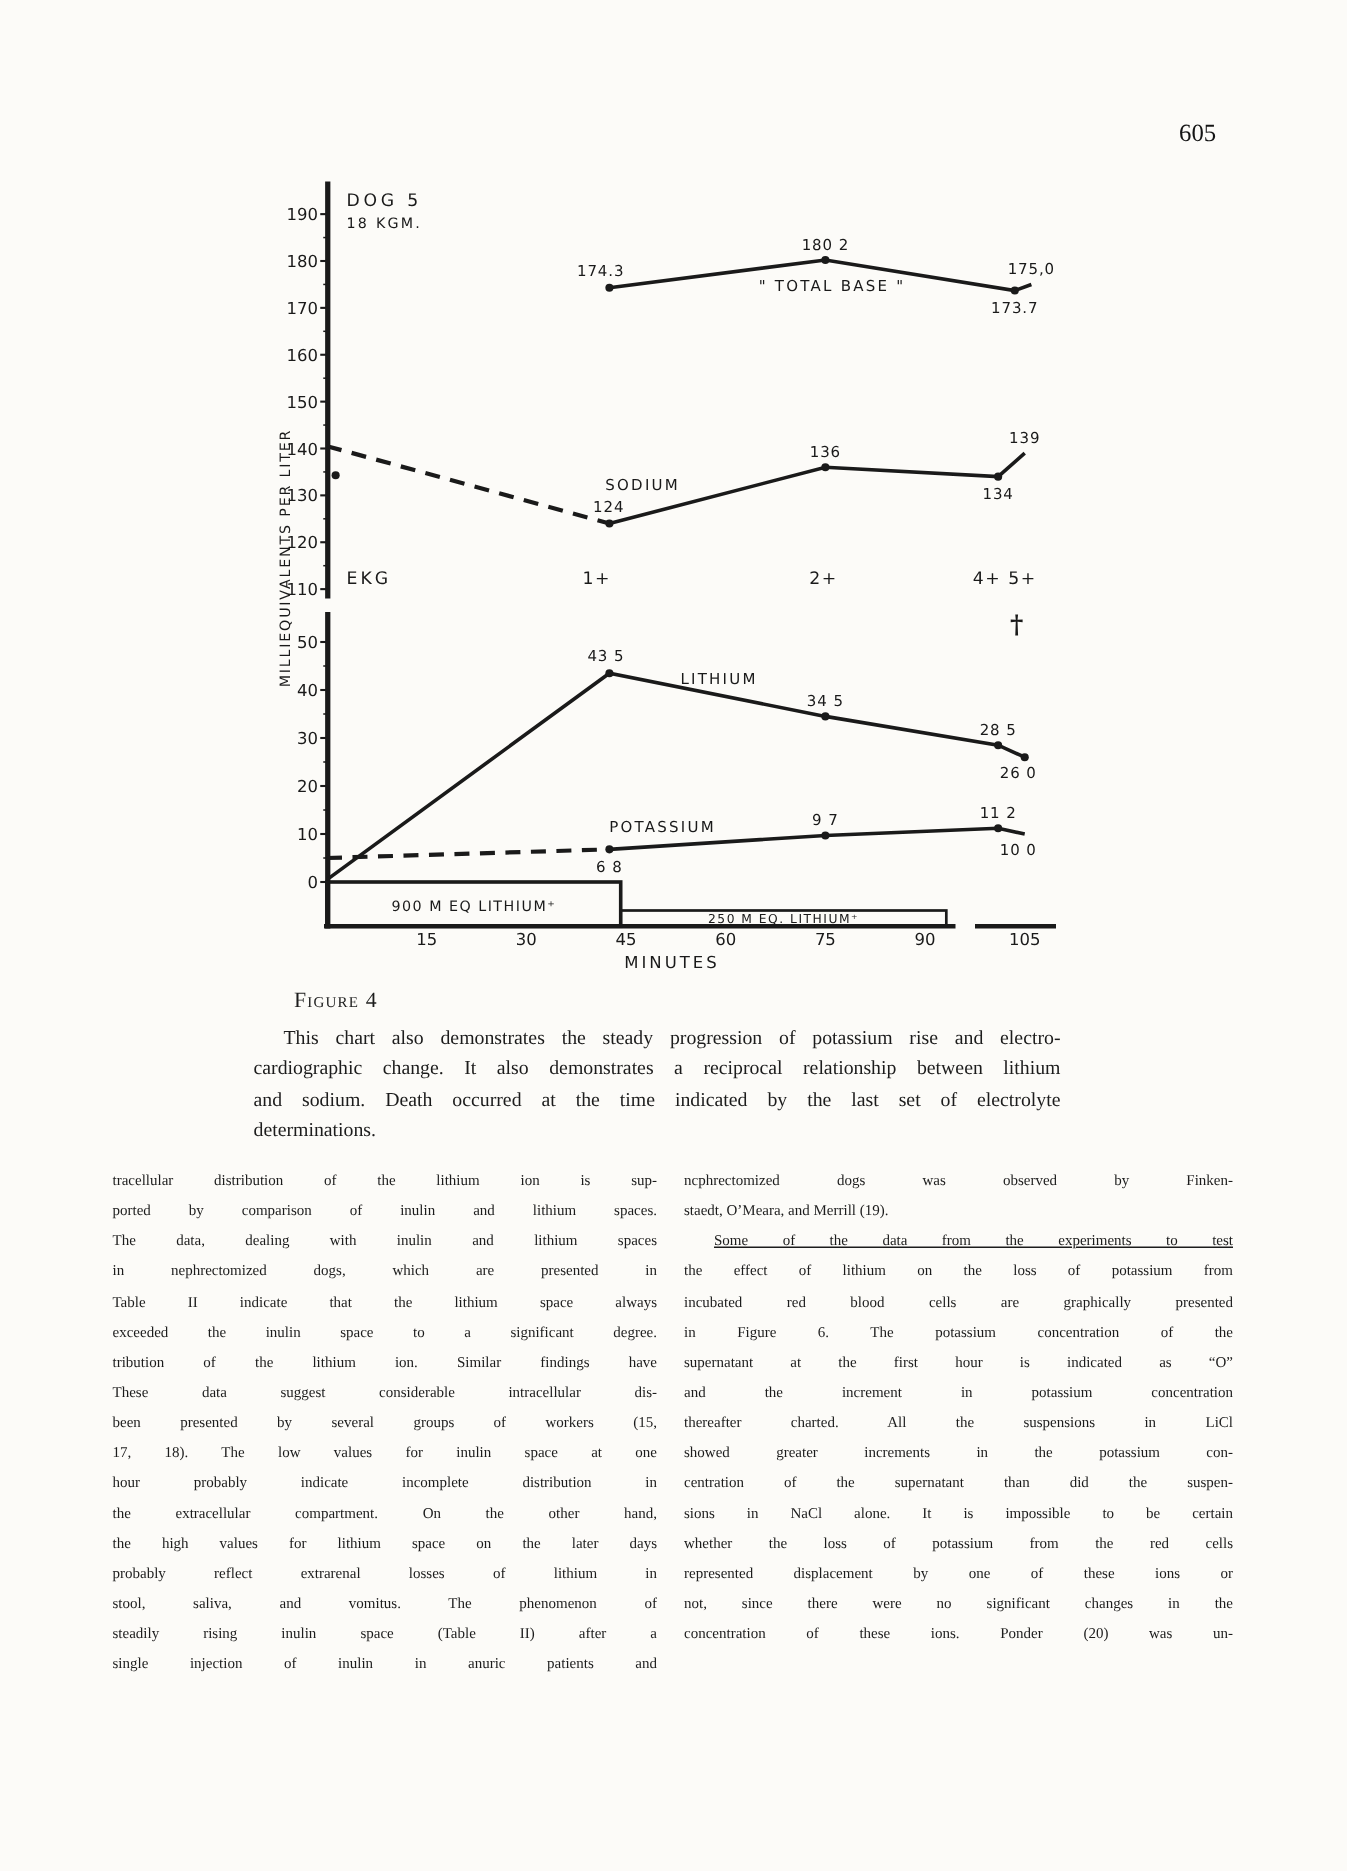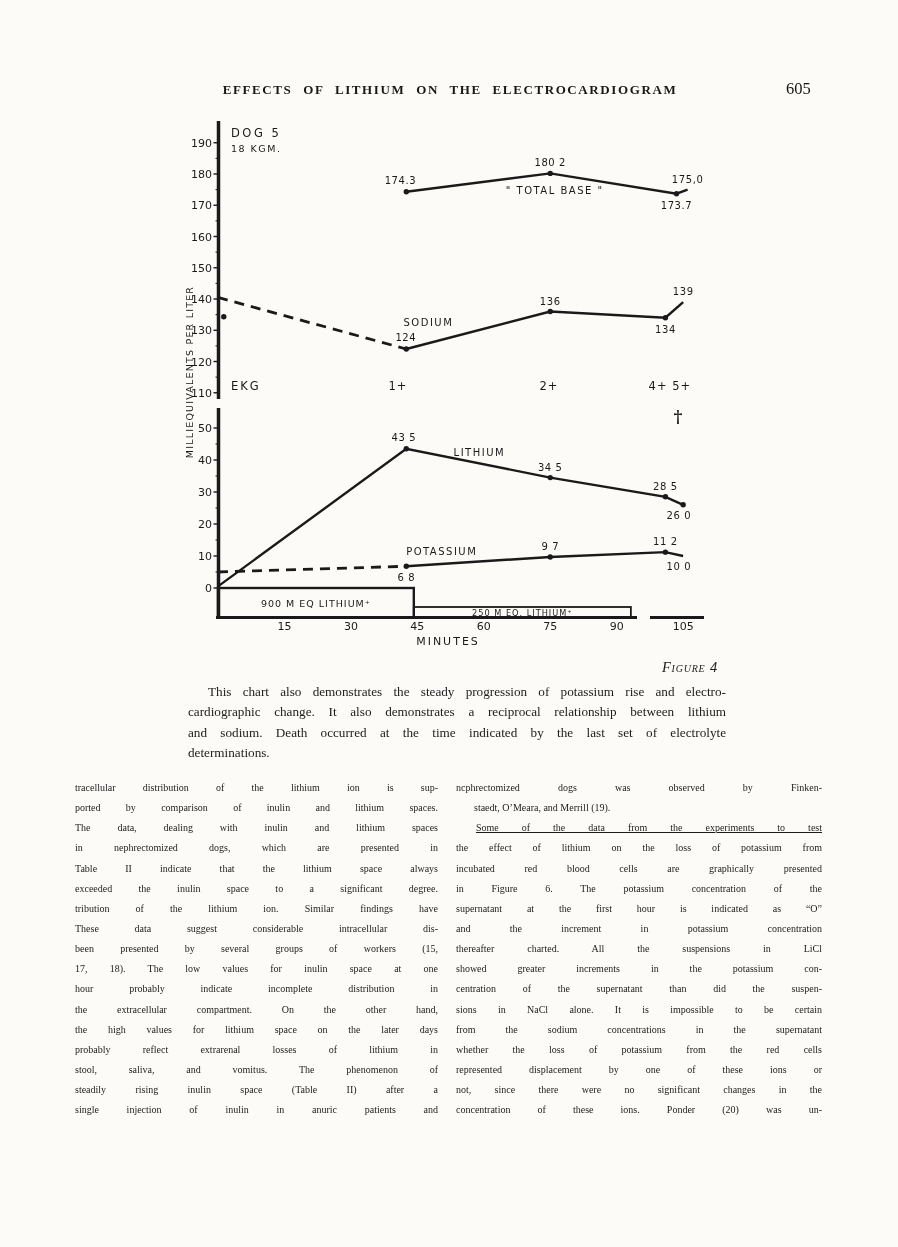--- a/index.html
+++ b/index.html
@@ -14,39 +14,38 @@
   .axnum{font-size:11px;}
   .ptlab{font-size:10px;letter-spacing:0.6px;}
   .sname{font-size:10px;}
   .ekg{font-size:11.5px;}
   .axname{font-size:11px;}
   .ylab{font-size:9.5px;}
   .dog{font-size:11.5px;}
   .dogsub{font-size:9.5px;}
   .boxlab{}
   .dagger{font-size:17px;font-weight:bold;font-family:"DejaVu Serif",serif;}
-  .figure-label{position:absolute;left:180px;top:659px;width:538px;text-align:right;
-        font-variant:small-caps;font-size:14.5px;letter-spacing:0.8px;font-style:italic;}
-  .caption{position:absolute;left:188px;top:682px;width:538px;font-size:13.2px;}
+  .figure-label{position:absolute;left:196px;top:659px;width:538px;text-align:left;
+        font-variant:small-caps;font-size:14.5px;letter-spacing:0.8px;}
+  .caption{position:absolute;left:169px;top:682px;width:538px;font-size:13.2px;}
   .caption .cl{line-height:20.3px;text-align:justify;text-align-last:justify;}
   .caption .cl.para-end{text-align-last:left;}
   .caption .cl.indent{text-indent:20px;}
   .col{position:absolute;top:778px;font-size:10px;}
   .col-left{left:75px;width:363px;}
   .col-right{left:456px;width:366px;}
   .bl{line-height:20.15px;height:20.15px;text-align:justify;text-align-last:justify;overflow:visible;}
-  .bl.para-end{text-align-last:left;margin-left:18px;}
+  .bl.para-end{text-align-last:left;}
   .bl.indent{text-indent:20px;text-decoration:underline;}
 </style>
 </head>
 <body>
 
 <div class="page">
 
-  <div class="running-head">EFFECTS OF LITHIUM ON THE ELECTROCARDIOGRAM</div>
   <div class="page-number">605</div>
 
   <svg class="chart-svg" width="898" height="660" viewBox="0 0 898 660">
       <line x1="218.5" y1="121" x2="218.5" y2="399" stroke-width="3.5"></line>
       <line x1="218.5" y1="408" x2="218.5" y2="619" stroke-width="3.5"></line>
       <line x1="216" y1="617.5" x2="637" y2="617.5" stroke-width="3"></line>
       <line x1="650" y1="617.5" x2="704" y2="617.5" stroke-width="3"></line>
       <text x="212" y="146.75" text-anchor="end" class="axnum">190</text>
       <line x1="213.5" y1="142.75" x2="218" y2="142.75" stroke-width="1.4"></line>
       <text x="212" y="178" text-anchor="end" class="axnum">180</text>
@@ -187,20 +186,19 @@
     <div class="bl indent">Some of the data from the experiments to test</div>
     <div class="bl">the effect of lithium on the loss of potassium from</div>
     <div class="bl">incubated red blood cells are graphically presented</div>
     <div class="bl">in Figure 6.  The potassium concentration of the</div>
     <div class="bl">supernatant at the first hour is indicated as “O”</div>
     <div class="bl">and the increment in potassium concentration</div>
     <div class="bl">thereafter charted.  All the suspensions in LiCl</div>
     <div class="bl">showed greater increments in the potassium con-</div>
     <div class="bl">centration of the supernatant than did the suspen-</div>
     <div class="bl">sions in NaCl alone.  It is impossible to be certain</div>
-    <div class="bl">from the sodium concentrations in the supernatant</div>
     <div class="bl">whether the loss of potassium from the red cells</div>
     <div class="bl">represented displacement by one of these ions or</div>
     <div class="bl">not, since there were no significant changes in the</div>
     <div class="bl">concentration of these ions.  Ponder (20) was un-</div>
   </div>
 
 </div>
 
 </body></html>

